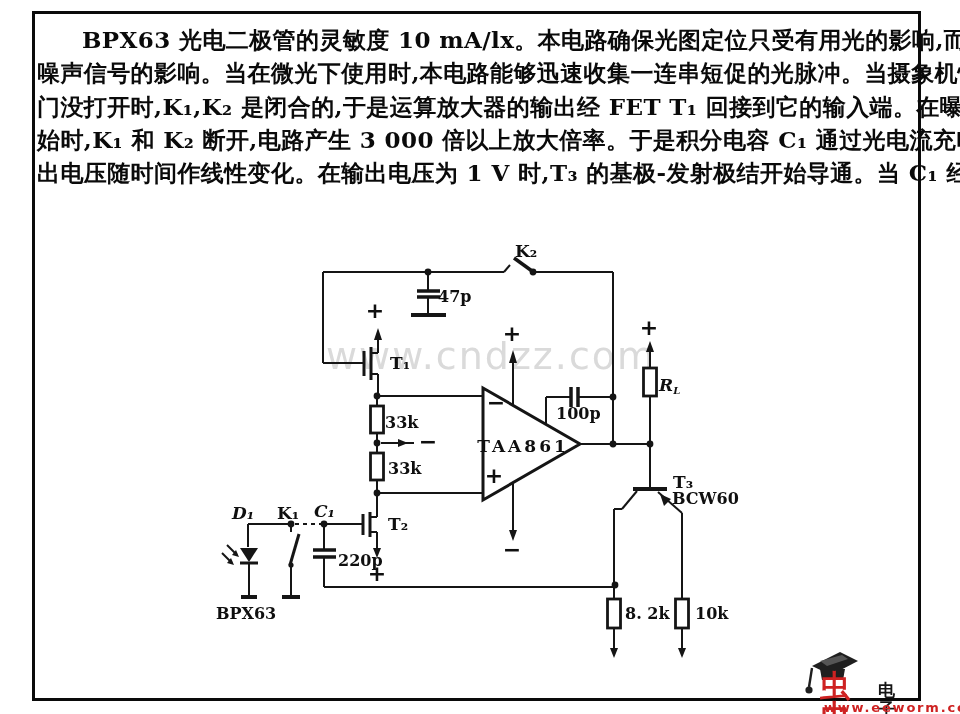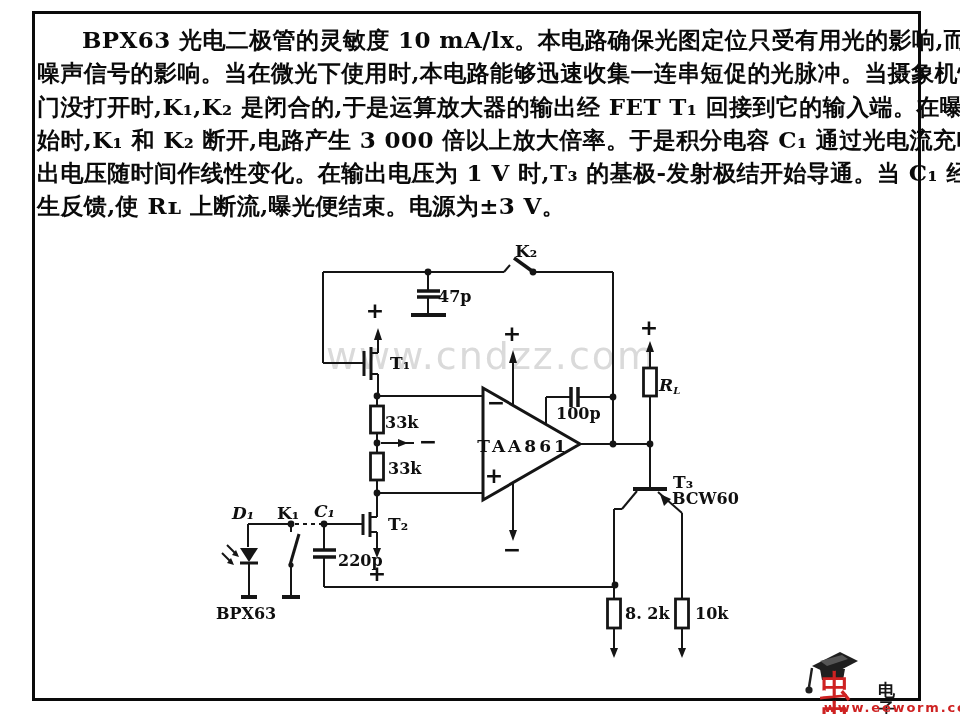--- a/index.html
+++ b/index.html
@@ -42,21 +42,20 @@
 <div id="page">
 
   <div id="frame"></div>
 
   <div id="para">
     <div class="line first">BPX63 光电二极管的灵敏度 10 mA/lx。本电路确保光图定位只受有用光的影响,而不受</div>
     <div class="line">噪声信号的影响。当在微光下使用时,本电路能够迅速收集一连串短促的光脉冲。当摄象机快</div>
     <div class="line">门没打开时,K₁,K₂ 是闭合的,于是运算放大器的输出经 FET T₁ 回接到它的输入端。在曝光开</div>
     <div class="line">始时,K₁ 和 K₂ 断开,电路产生 3 000 倍以上放大倍率。于是积分电容 C₁ 通过光电流充电,使输</div>
     <div class="line">出电压随时间作线性变化。在输出电压为 1 V 时,T₃ 的基极-发射极结开始导通。当 C₁ 经 T₃ 产</div>
-    <div class="line">生反馈,使 Rʟ 上断流,曝光便结束。电源为±3 V。</div>
   </div>
 
   <svg id="circuit" width="960" height="714" viewBox="0 0 960 714">
 
     <text class="wmark" x="326" y="369">www.cndzz.com</text>
 
     <g>
 
       <path class="w" d="M323,272 H504"></path>
       <path class="w" d="M504,272 L510,265"></path>

